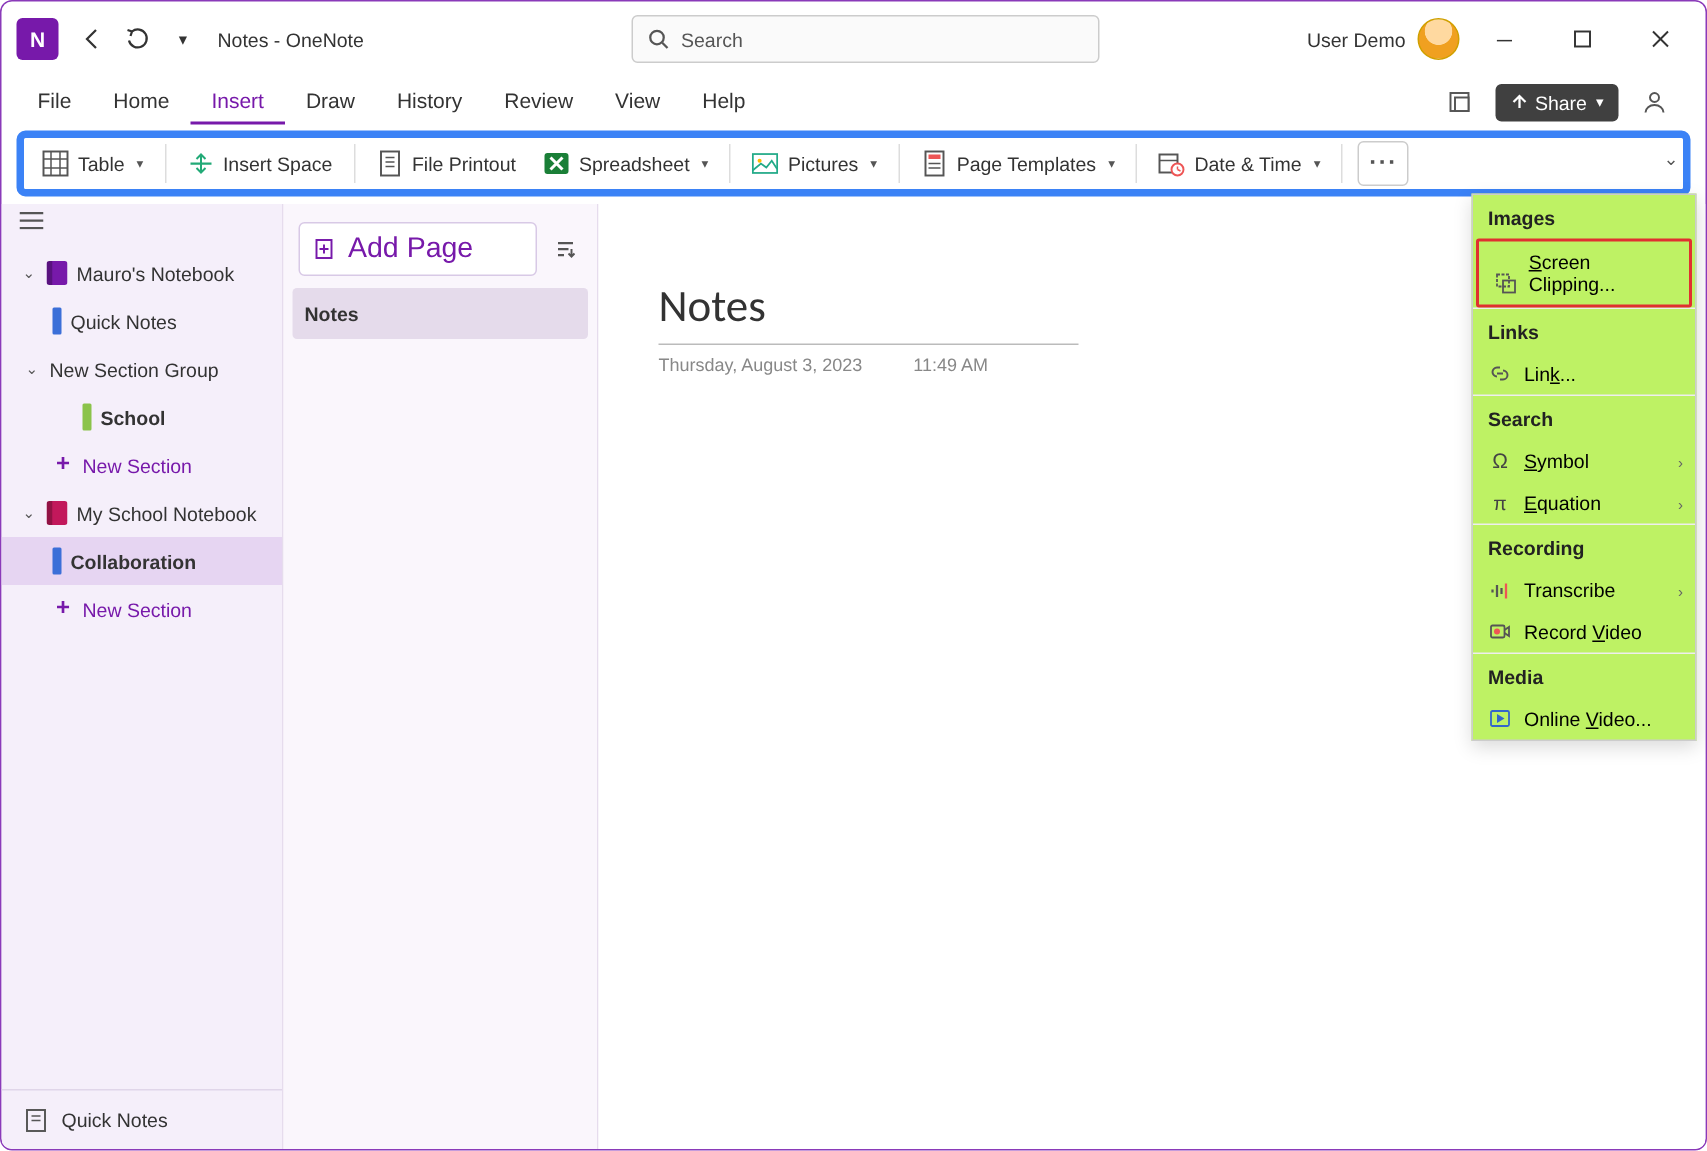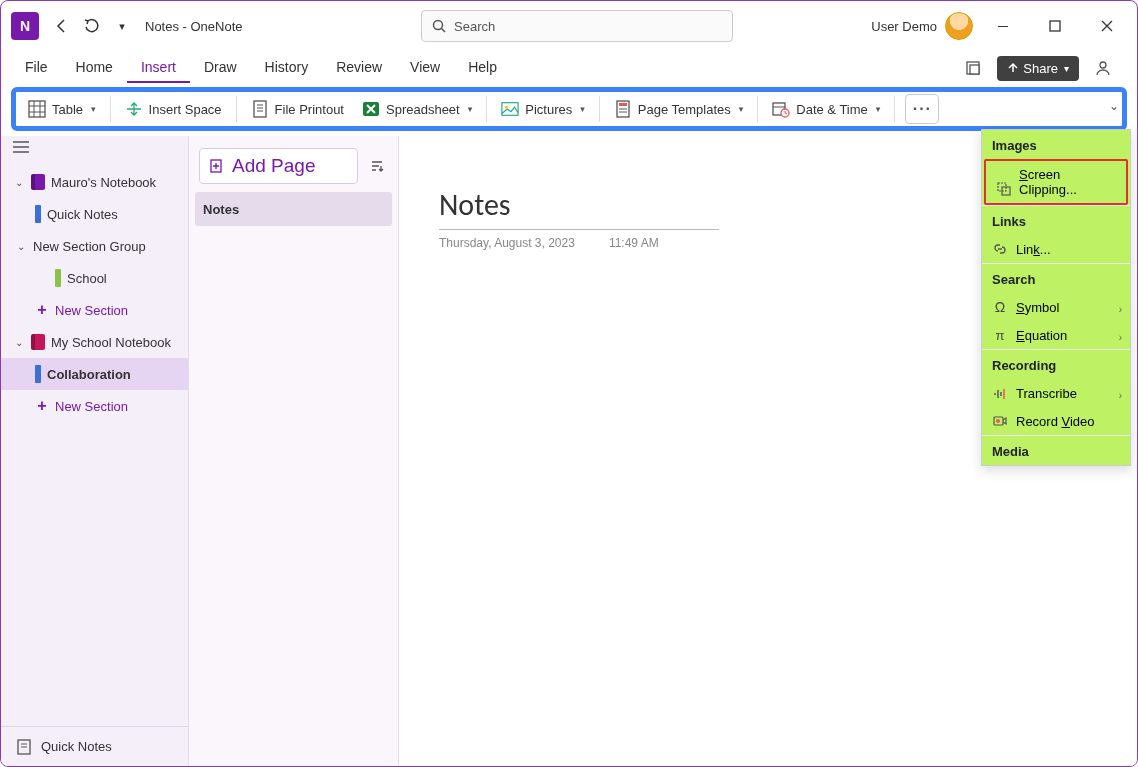--- a/index.html
+++ b/index.html
@@ -37,21 +37,21 @@
   
   
   .content { position: absolute; top: 135px; left: 0; right: 0; bottom: 0; display: flex; }
   
   
   .nb-panel { width: 188px; background: #f5effa; border-right: 1px solid #e6dced; display: flex; flex-direction: column; }
   .nb-toggle { height: 22px; display:flex; align-items:center; padding-left:12px; color:#555; font-size:14px;}
   .nb-tree { flex: 1; overflow: hidden; padding-top: 8px; }
   .nb-item { display: flex; align-items: center; height: 32px; padding: 0 6px 0 14px; font-size: 13px; color: #333; cursor: pointer; gap: 6px; }
   .nb-item.section { padding-left: 34px; }
-  .nb-item.section-sub { padding-left: 54px; }
+  .nb-item.section-sub { padding-left: 54px; font-weight: bold; }
   .nb-item.sel { background: #e6d5f2; font-weight: 600; }
   .nb-item .chev { font-size: 10px; width: 10px; color: #555; }
   .nb-tab { width: 6px; height: 18px; border-radius: 1px; }
   .nb-book { width: 14px; height: 16px; border-radius: 2px; border-left: 4px solid rgba(0,0,0,.25); }
   .nb-new { color: #7719aa; }
   .nb-plus { color: #7719aa; font-size: 16px; font-weight: bold; width: 14px; text-align: center; }
   .nb-footer { height: 40px; border-top: 1px solid #e0d6e9; display: flex; align-items: center; padding: 0 16px; gap: 10px; font-size: 13px; color: #333; cursor:pointer; }
   
   
   .pg-panel { width: 210px; background: #faf6fc; border-right: 1px solid #e6dced; }
@@ -400,13 +400,22 @@
       <span class="dd-icon">
         <svg width="14" height="12" viewBox="0 0 14 12">
           <rect x="1" y="2" width="9" height="8" fill="none" stroke="#555" stroke-width="1.2" rx="1"></rect>
           <path d="M10 5 L13 3 L13 9 L10 7" fill="none" stroke="#555" stroke-width="1.2"></path>
           <circle cx="5" cy="6" r="2" fill="#e55"></circle>
         </svg>
       </span>
       <span>Record <span class="ul">V</span>ideo</span>
     </div>
     <div class="dd-header">Media</div>
+    <div class="dd-item">
+      <span class="dd-icon">
+        <svg width="14" height="12" viewBox="0 0 14 12">
+          <rect x="1" y="1" width="12" height="10" fill="none" stroke="#36c" stroke-width="1.2" rx="1"></rect>
+          <path d="M5 3 L10 6 L5 9 Z" fill="#36c"></path>
+        </svg>
+      </span>
+      <span>Online <span class="ul">V</span>ideo...</span>
+    </div>
   </div>
 
 </body></html>

